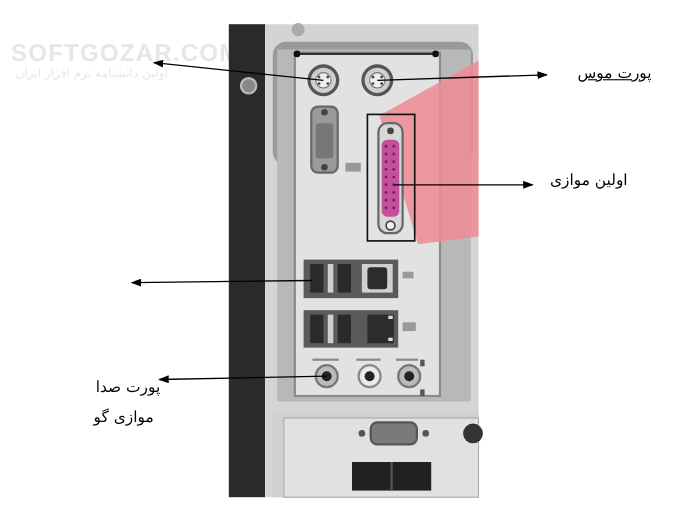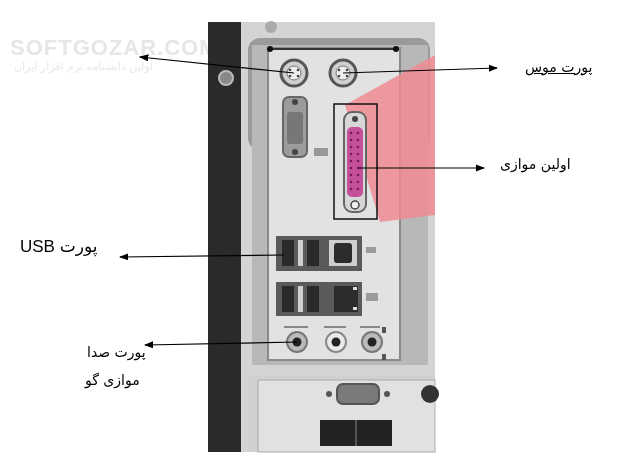--- a/index.html
+++ b/index.html
@@ -174,16 +174,15 @@
     </defs>
     <line x1="294" y1="73" x2="140" y2="57" stroke="#000" stroke-width="1.2" marker-end="url(#ah)"></line>
     <line x1="343" y1="73" x2="497" y2="68" stroke="#000" stroke-width="1.2" marker-end="url(#ah)"></line>
     <line x1="358" y1="168" x2="484" y2="168" stroke="#000" stroke-width="1.2" marker-end="url(#ah)"></line>
     <line x1="284" y1="255" x2="120" y2="257" stroke="#000" stroke-width="1.2" marker-end="url(#ah)"></line>
     <line x1="297" y1="342" x2="145" y2="345" stroke="#000" stroke-width="1.2" marker-end="url(#ah)"></line>
   </svg>
 
   <div class="label" style="left:525px; top:60px;text-decoration:underline;">پورت موس</div>
   <div class="label" style="left:500px; top:157px;">اولین موازی</div>
-  <div class="label usb" style="left:20px; top:238px;">پورت USB</div>
   <div class="label" style="left:63px; top:345px;margin-left:24px;">پورت صدا</div>
   <div class="label" style="left:85px; top:373px;">موازی گو</div>
 </div>
 
 </body></html>

